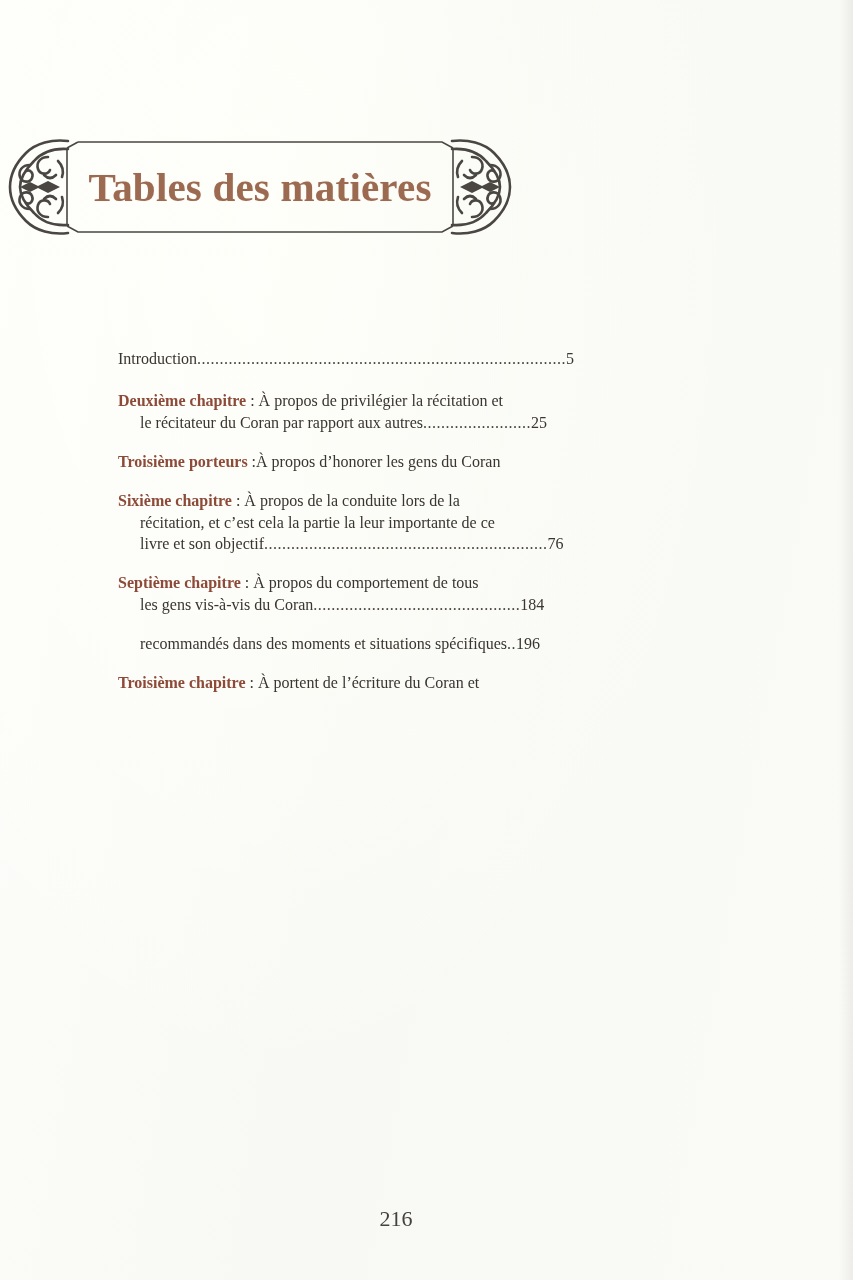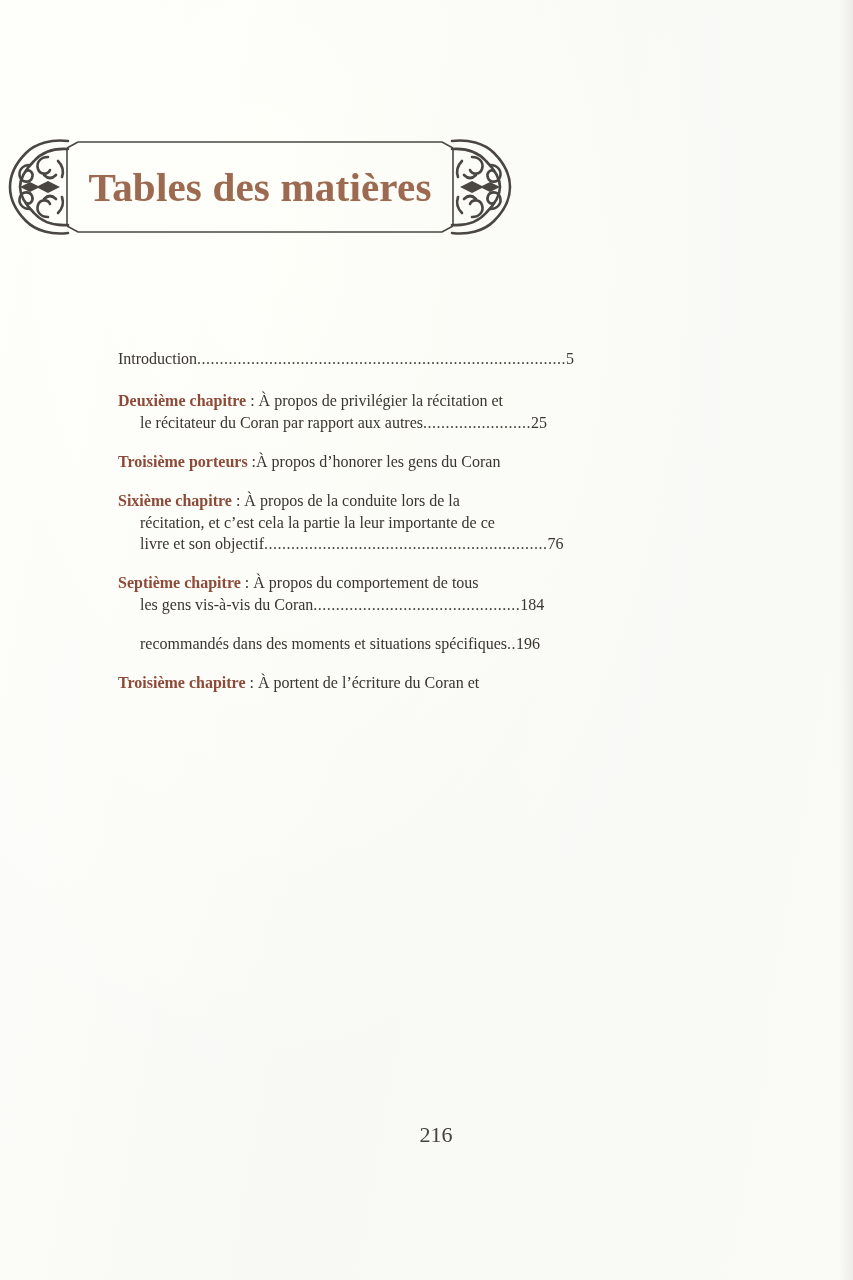--- a/index.html
+++ b/index.html
@@ -111,27 +111,26 @@
     color: #39352f;
   }
   .entry-line {
     display: block;
     white-space: nowrap;
   }
   .entry-line.indent { padding-left: 22px; }
 
   .folio {
     position: absolute;
-    top: 1122px;
+    top: 1206px;
     left: 0;
     width: 792px;
     text-align: center;
     font-size: 22px;
     color: #45423c;
-    padding-left: 40px;
   }
 </style>
 </head>
 <body>
 
 <div class="paper-texture"></div>
 <div class="edge-shadow"></div>
 
 <div class="banner-wrap">
   <div class="banner">

